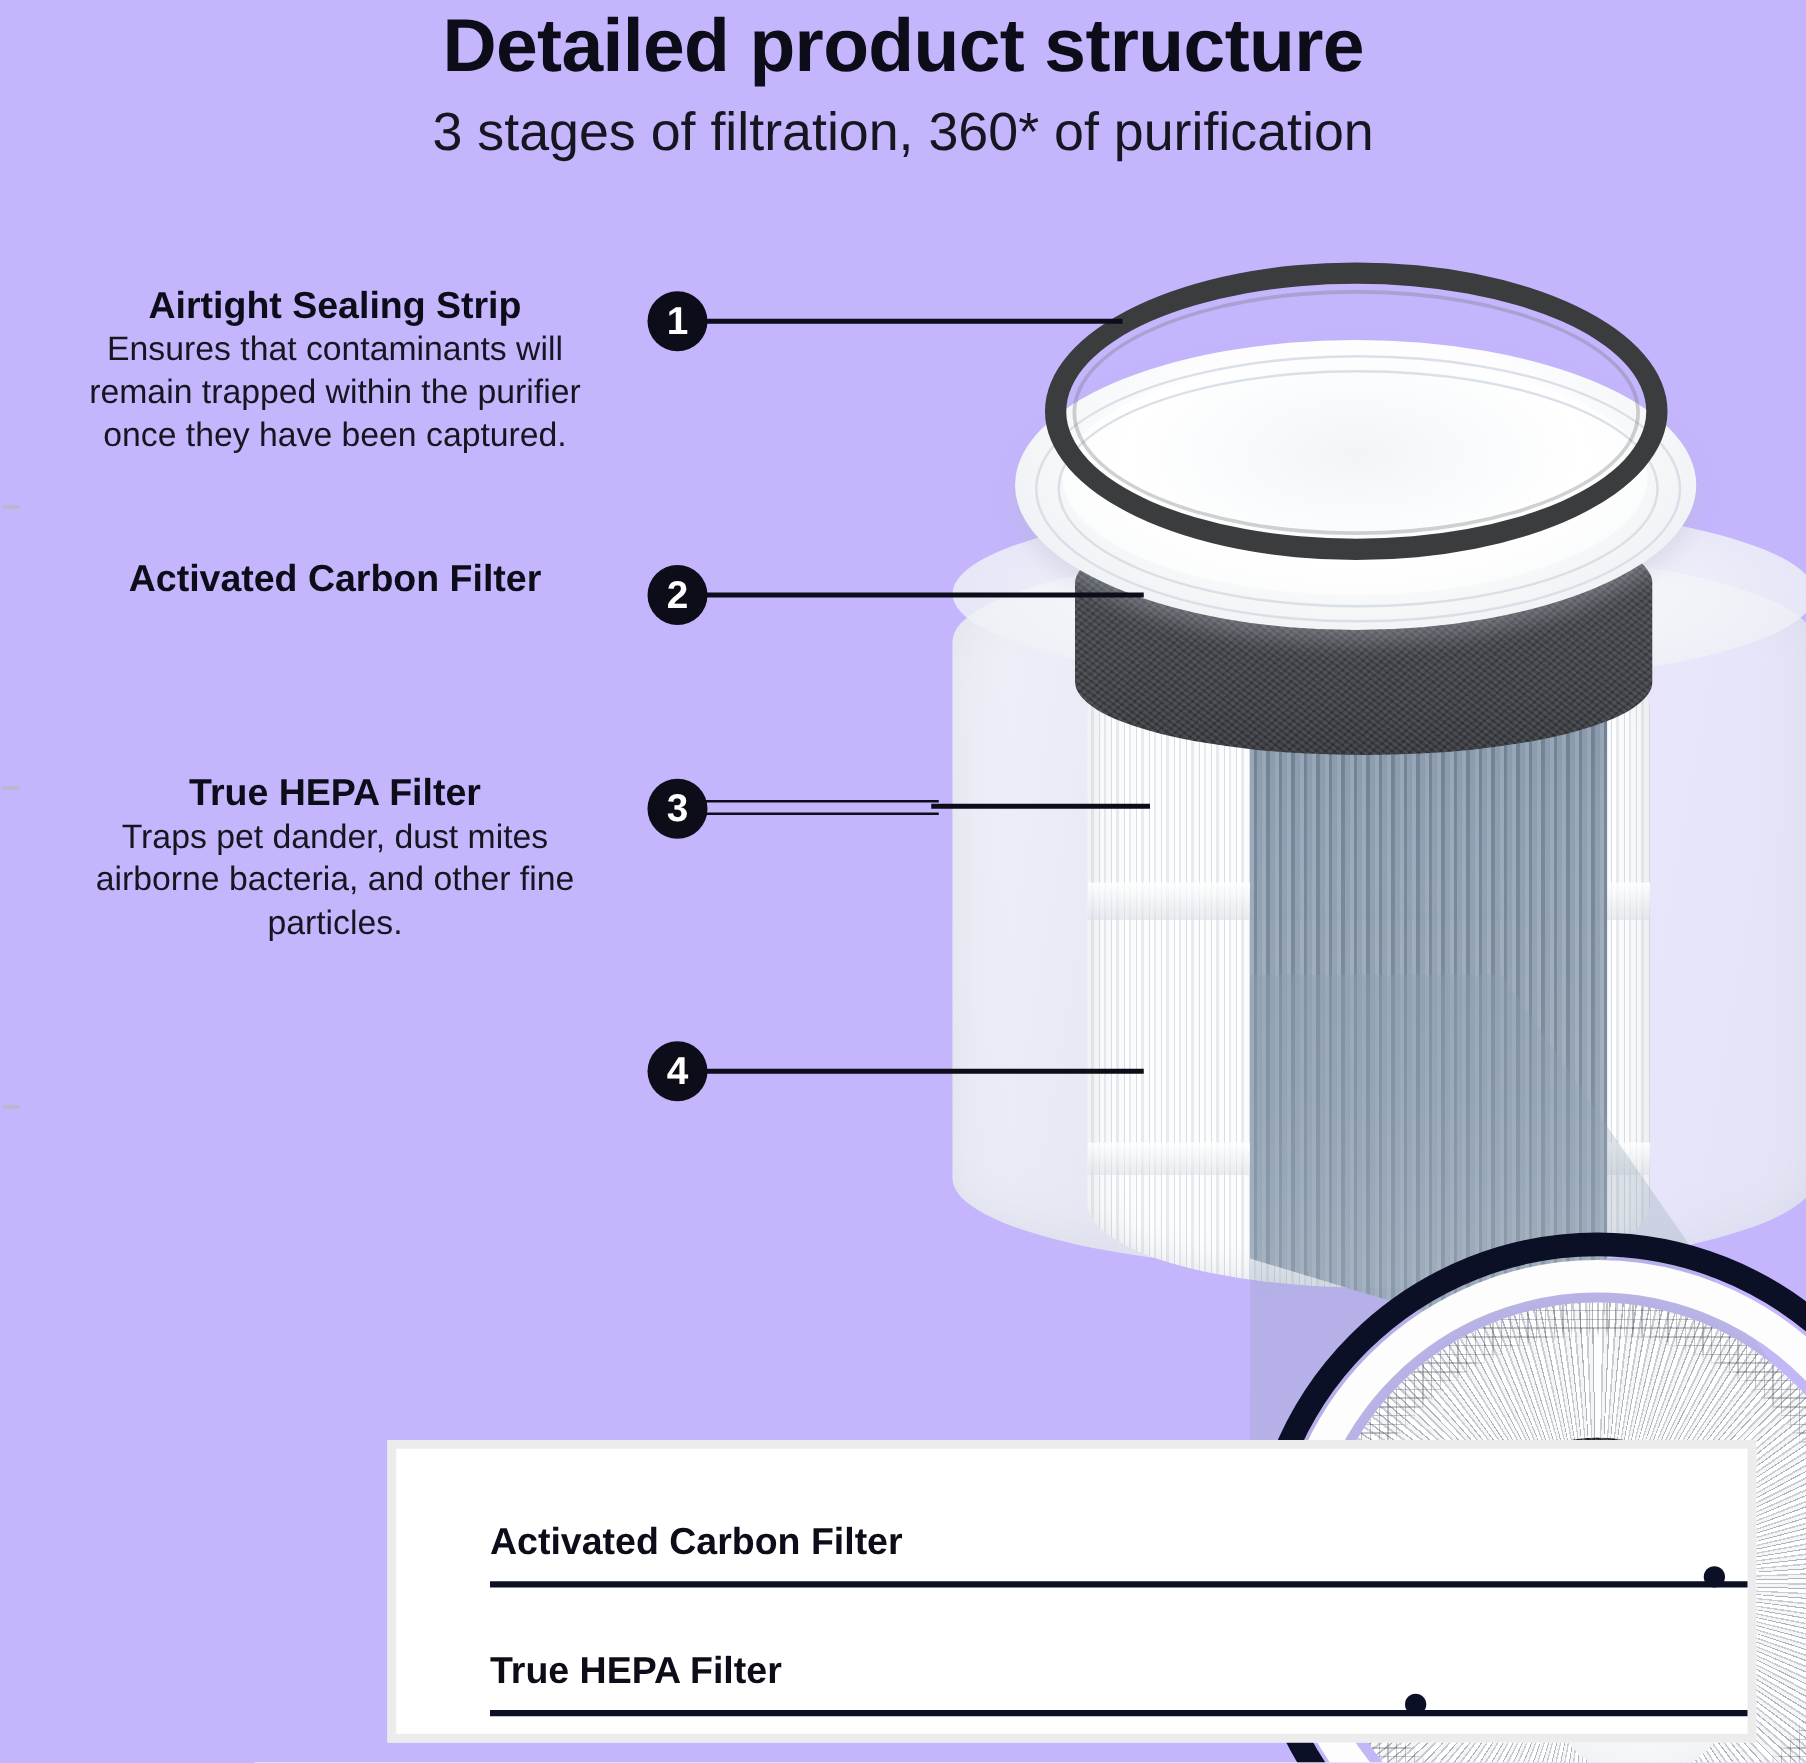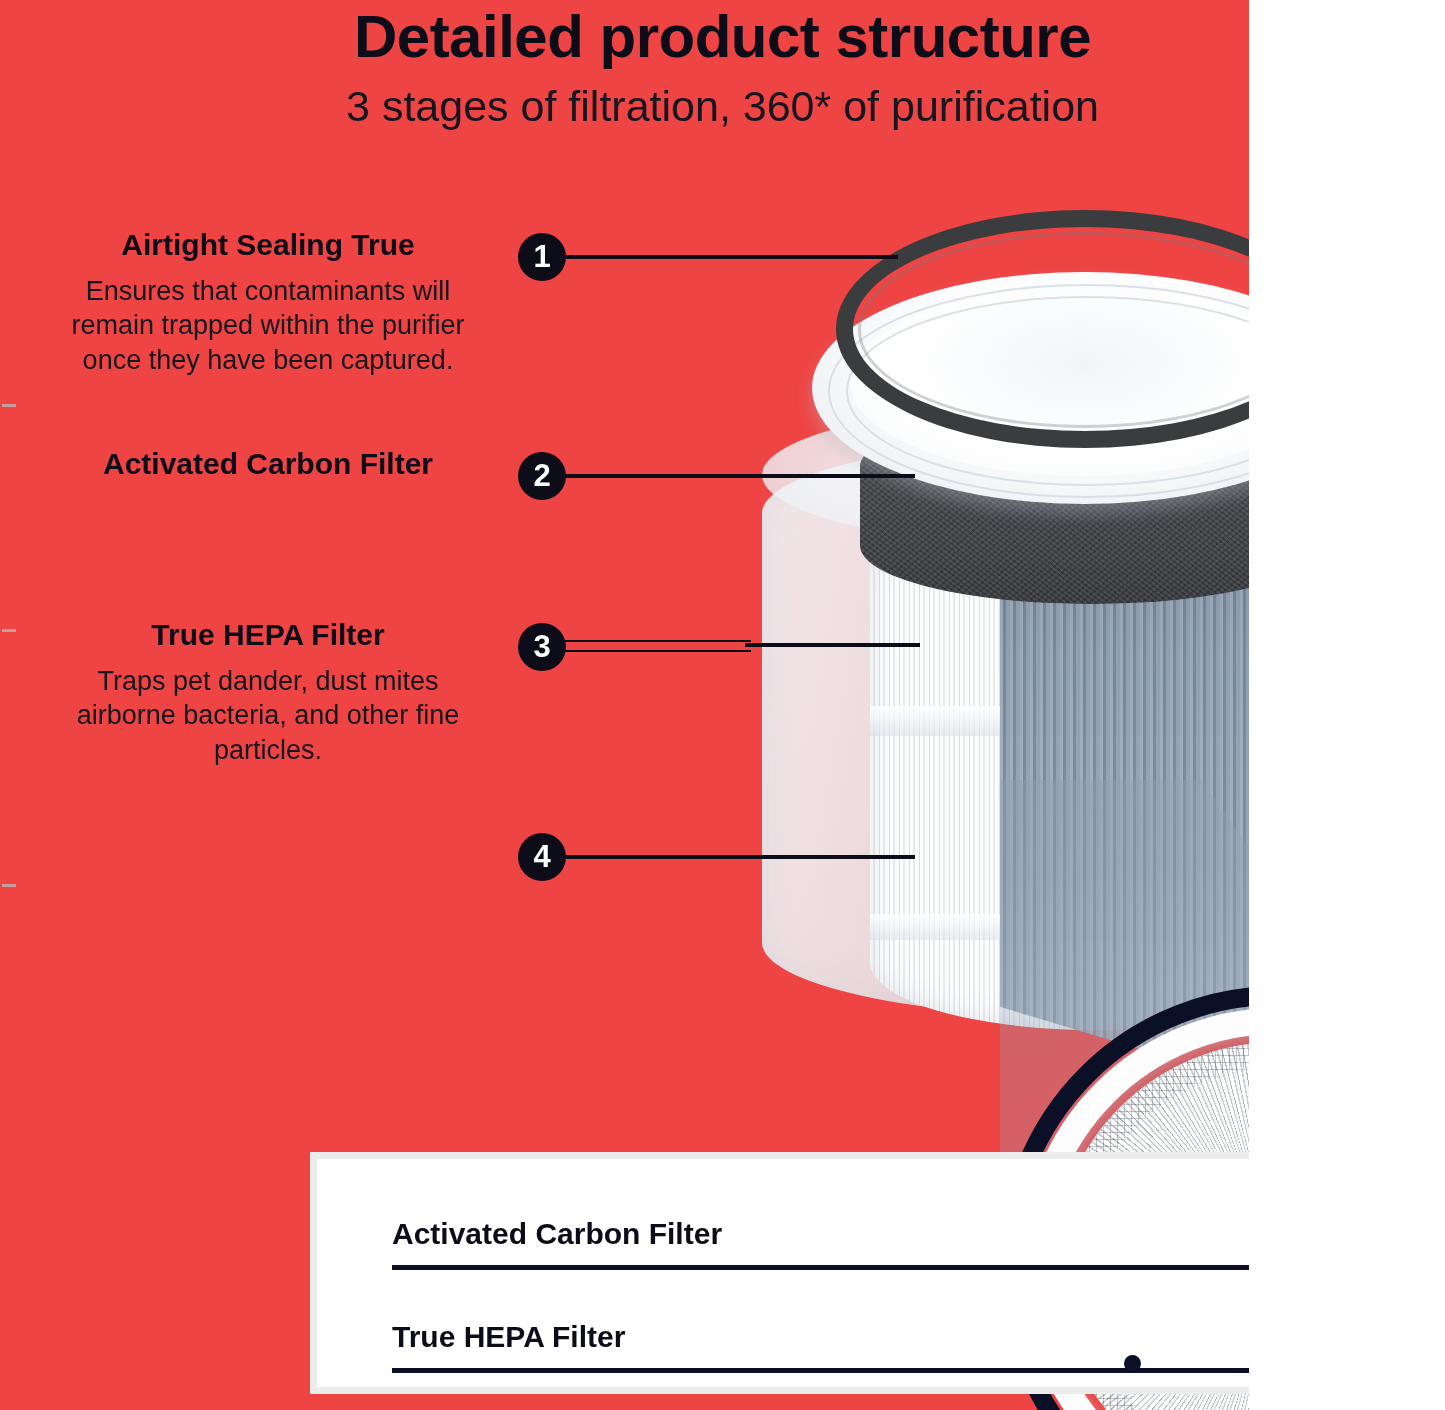--- a/index.html
+++ b/index.html
@@ -5,23 +5,23 @@
   html, body {
     margin: 0;
     padding: 0;
     background: #ffffff;
   }
   body {
     font-family: "Liberation Sans", sans-serif;
   }
   #stage {
     position: relative;
-    width: 1249px;
+    width: 1445px;
     height: 1410px;
-    background: #ef4444;
+    background: #c4b5fd;
     overflow: hidden;
   }
 
   
   .title {
     position: absolute;
     left: 0;
     top: 2px;
     width: 1445px;
     text-align: center;
@@ -51,21 +51,21 @@
     text-align: center;
   }
   .callout-title {
     font-size: 30px;
     font-weight: bold;
     color: #0c0d18;
     line-height: 1.12;
     white-space: nowrap;
   }
   .callout-body {
-    margin-top: 12px;
+    margin-top: 0;
     font-size: 27px;
     font-weight: normal;
     color: #15161f;
     line-height: 1.28;
   }
 
   
   .badge {
     position: absolute;
     width: 48px;
@@ -469,21 +469,21 @@
       <div class="closeup-rim"></div>
       <div class="closeup-pleats"></div>
       <div class="closeup-mesh"></div>
       <div class="closeup-carbon"></div>
       <div class="closeup-carbon-grid"></div>
       <div class="closeup-core"></div>
     </div>
   </div>
 
   <div class="callout" style="top:228px;">
-    <div class="callout-title">Airtight Sealing True</div>
+    <div class="callout-title">Airtight Sealing Strip</div>
     <div class="callout-body">Ensures that contaminants will remain trapped within the purifier once they have been captured.</div>
   </div>
   <div class="badge" style="left:518px; top:233px;">1</div>
   <div class="leader" style="left:563px; top:255px; width:335px;"></div>
 
   <div class="callout" style="top:447px;">
     <div class="callout-title">Activated Carbon Filter</div>
   </div>
   <div class="badge" style="left:518px; top:452px;">2</div>
   <div class="leader" style="left:563px; top:474px; width:352px;"></div>

